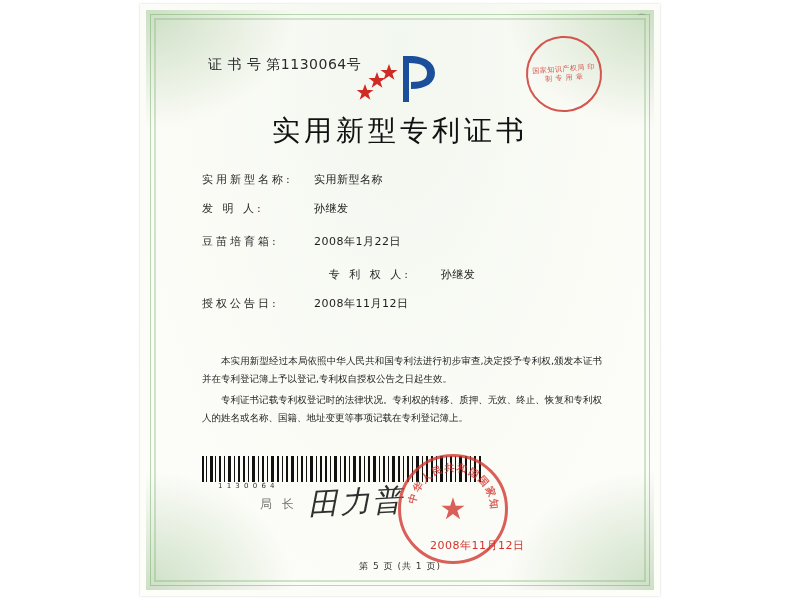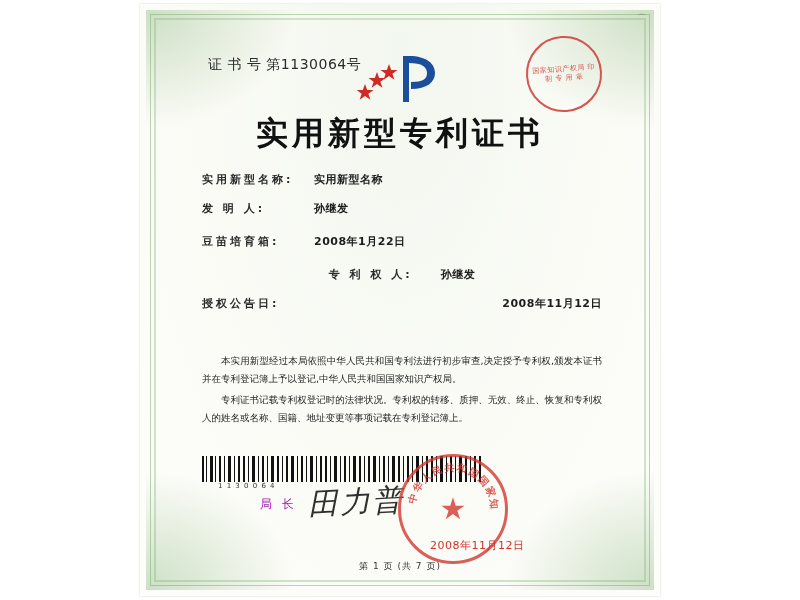--- a/index.html
+++ b/index.html
@@ -74,22 +74,22 @@
     top: 46px;
     transform: translateX(-50%);
     width: 86px;
     height: 56px;
   }
   .title {
     position: absolute;
     left: 0; right: 0;
     top: 108px;
     text-align: center;
-    font-size: 32px;
-    font-weight: bold;
+    font-size: 28px;
+    font-weight: normal;
     color: #111111;
     letter-spacing: 4px;
     font-family: "DejaVu Sans", sans-serif;
   }
   
   .seal-top {
     position: absolute;
     right: 58px;
     top: 32px;
     width: 72px;
@@ -140,21 +140,20 @@
     top: 168px;
     width: 400px;
     font-size: 11px;
     color: #232323;
   }
   .field-row {
     display: flex;
     align-items: baseline;
     margin-bottom: 14px;
     white-space: nowrap;
-    font-weight: bold;
   }
   .field-label {
     width: 112px;
     letter-spacing: 3px;
     color: #2a2a2a;
   }
   .field-value {
     color: #1d1d1d;
     letter-spacing: 0.5px;
   }
@@ -189,21 +188,21 @@
     letter-spacing: 1px;
     color: #333;
   }
   
   .sig-label {
     position: absolute;
     left: 120px;
     top: 492px;
     font-size: 12px;
     letter-spacing: 3px;
-    color: #a21caf;
+    color: #737373;
   }
   .signature {
     position: absolute;
     left: 168px;
     top: 478px;
     font-size: 30px;
     color: #1a1a1a;
     font-family: "DejaVu Serif", serif;
     font-style: italic;
     letter-spacing: 2px;
@@ -277,28 +276,28 @@
         <div class="field-value">孙继发</div>
       </div>
       <div class="field-row" style="margin-top:18px;">
         <div class="field-label">豆苗培育箱:</div>
         <div class="field-value">2008年1月22日</div>
       </div>
       <div class="field-row" style="margin-top:18px;justify-content:center;">
         <div class="field-label">专 利 权 人:</div>
         <div class="field-value">孙继发</div>
       </div>
-      <div class="field-row" style="margin-top:2px;justify-content:space-between;">
+      <div class="field-row" style="margin-top:2px;">
         <div class="field-label">授权公告日:</div>
         <div class="field-value">2008年11月12日</div>
       </div>
     </div>
 
     <div class="body-text">
-      <p>本实用新型经过本局依照中华人民共和国专利法进行初步审查,决定授予专利权,颁发本证书并在专利登记簿上予以登记,中华人民共和国国家知识产权局。</p>
+      <p>本实用新型经过本局依照中华人民共和国专利法进行初步审查,决定授予专利权,颁发本证书并在专利登记簿上予以登记,专利权自授权公告之日起生效。</p>
       <p>专利证书记载专利权登记时的法律状况。专利权的转移、质押、无效、终止、恢复和专利权人的姓名或名称、国籍、地址变更等事项记载在专利登记簿上。</p>
     </div>
 
     <div class="barcode">
       <svg viewBox="0 0 280 26" width="280" height="26" preserveAspectRatio="none">
         <g fill="#111">
           <rect x="0" y="0" width="2" height="26"></rect>
             <rect x="4" y="0" width="1" height="26"></rect>
           <rect x="8" y="0" width="3" height="26"></rect>
             <rect x="13" y="0" width="1" height="26"></rect>
@@ -372,15 +371,15 @@
           <path id="arcpath" d="M 14,52 A 38,38 0 1 1 90,52" fill="none"></path>
         </defs>
         <text font-size="10" font-weight="bold" fill="#d2342c" letter-spacing="1.6">
           <textPath href="#arcpath" startOffset="4%">中华人民共和国国家知识产权局</textPath>
         </text>
       </svg>
     </div>
 
     <div class="seal-date">2008年11月12日</div>
 
-    <div class="page-foot">第 1 页 (共 7 页)</div>
+    <div class="page-foot">第 5 页 (共 1 页)</div>
   </div>
 </div>
 
 </body></html>

